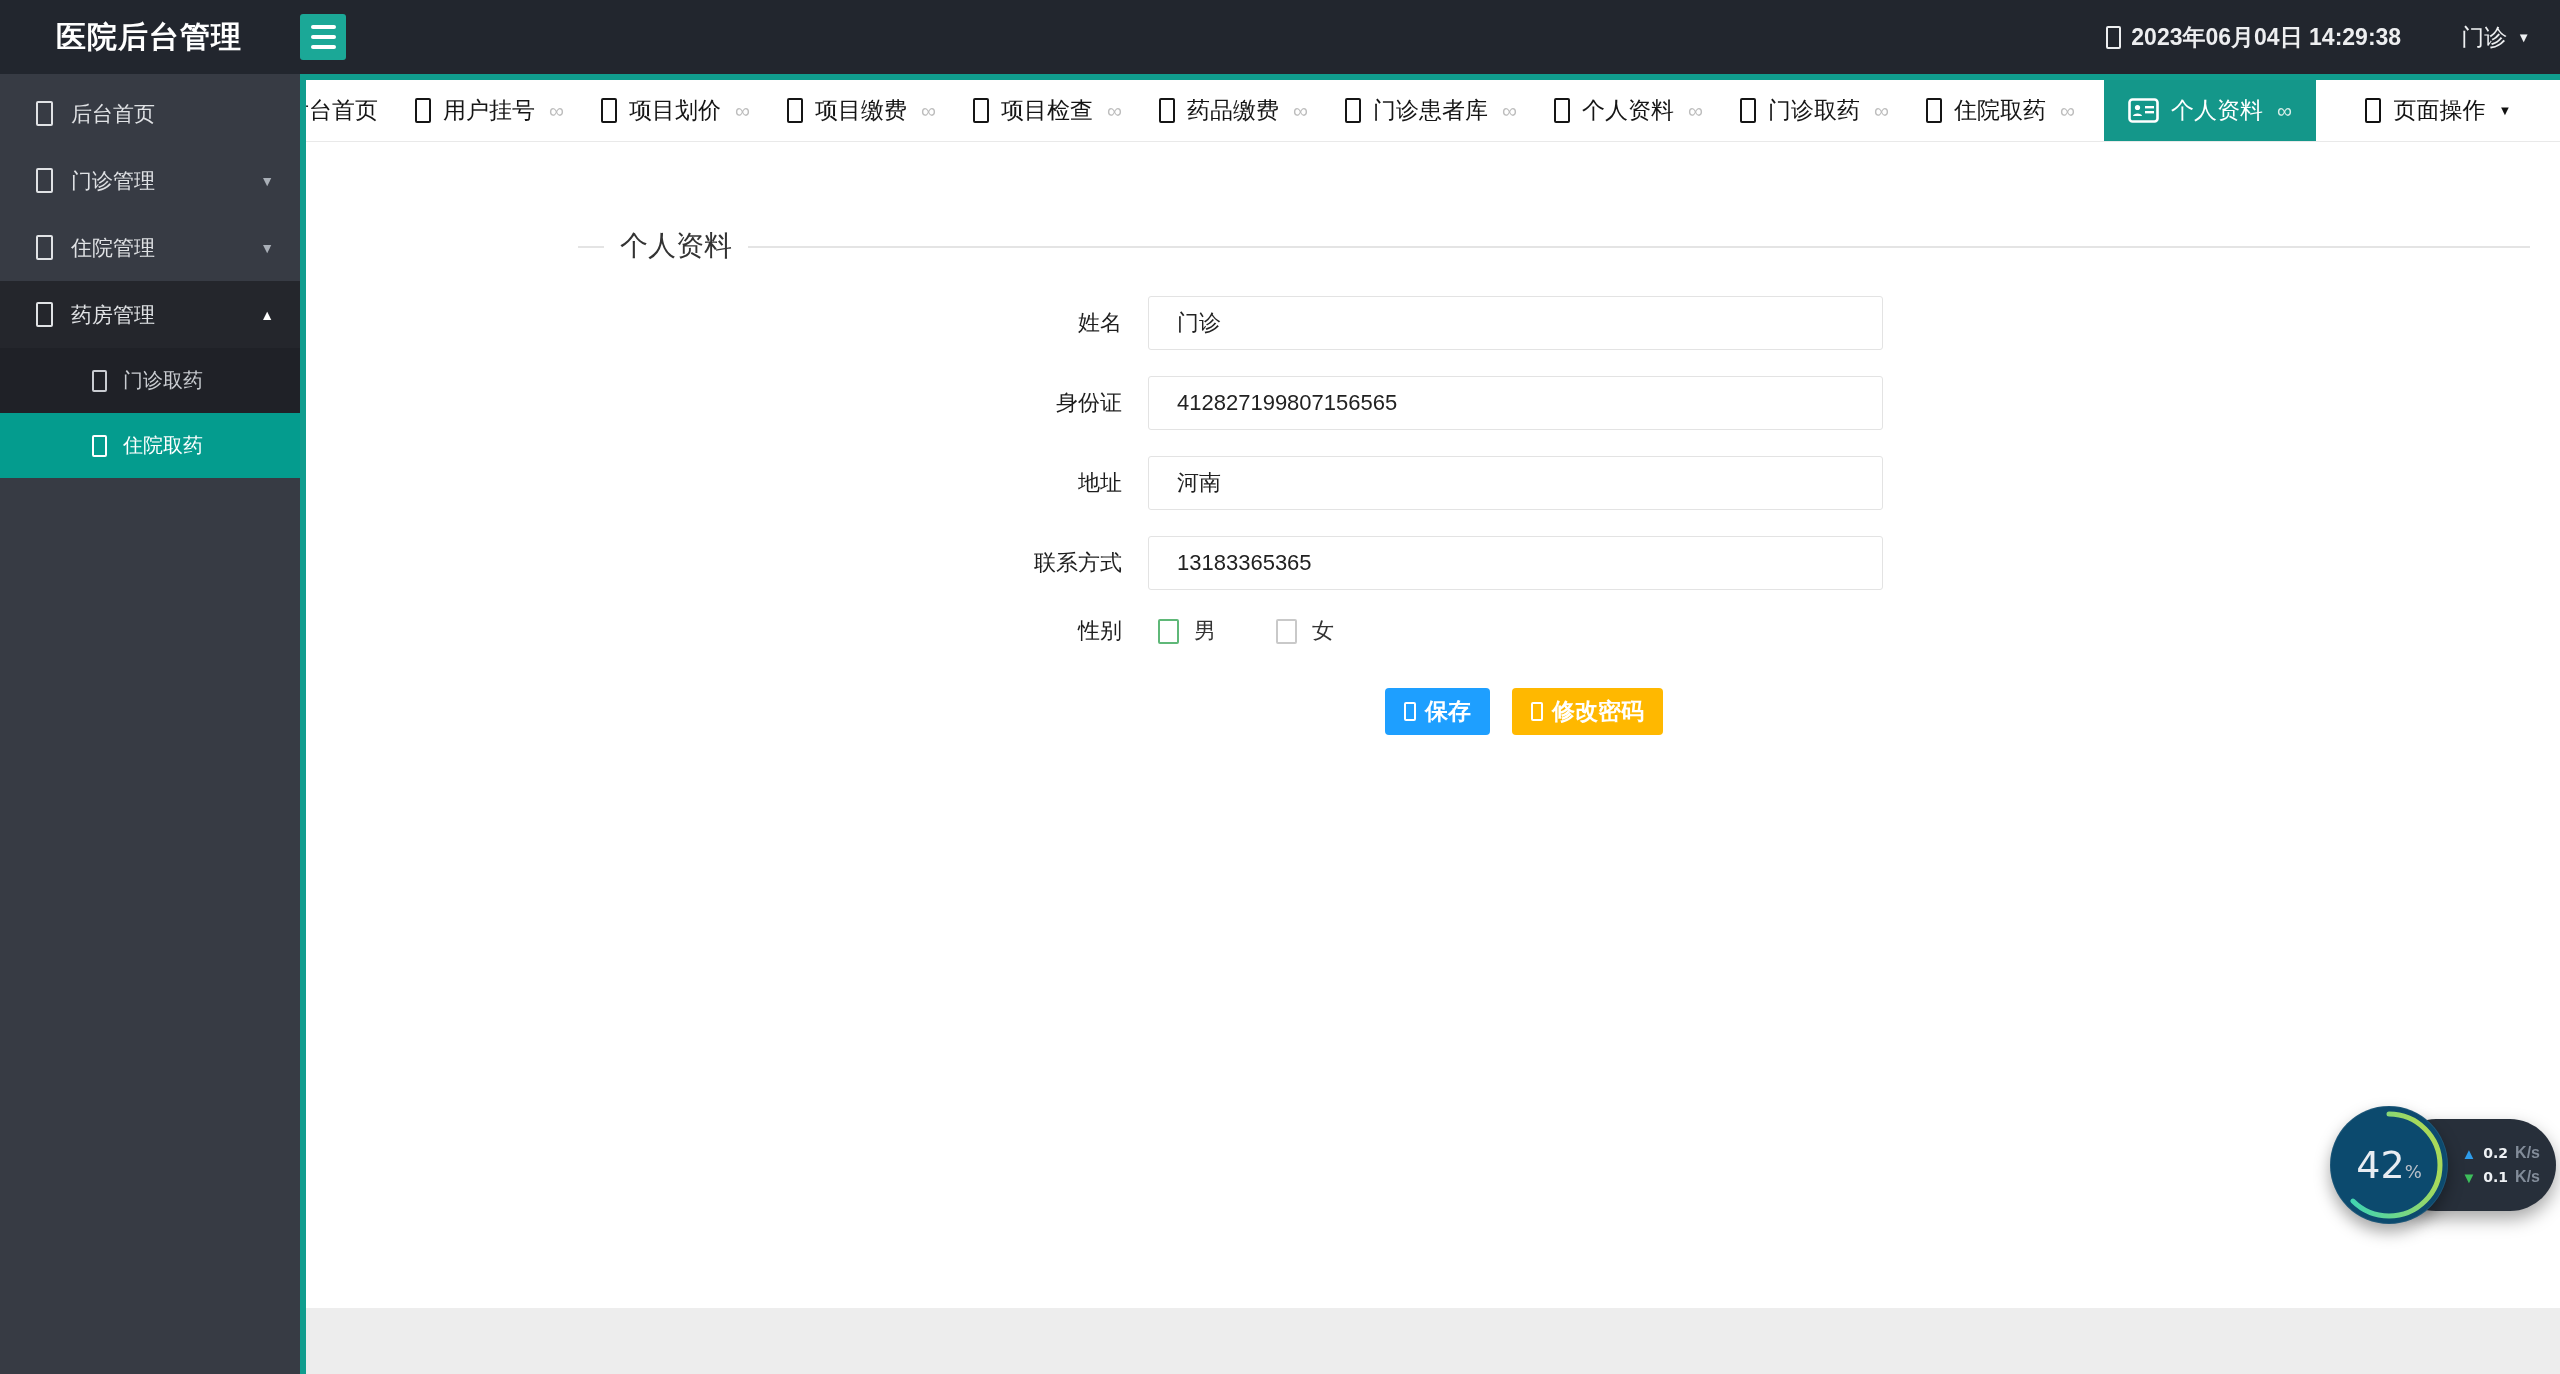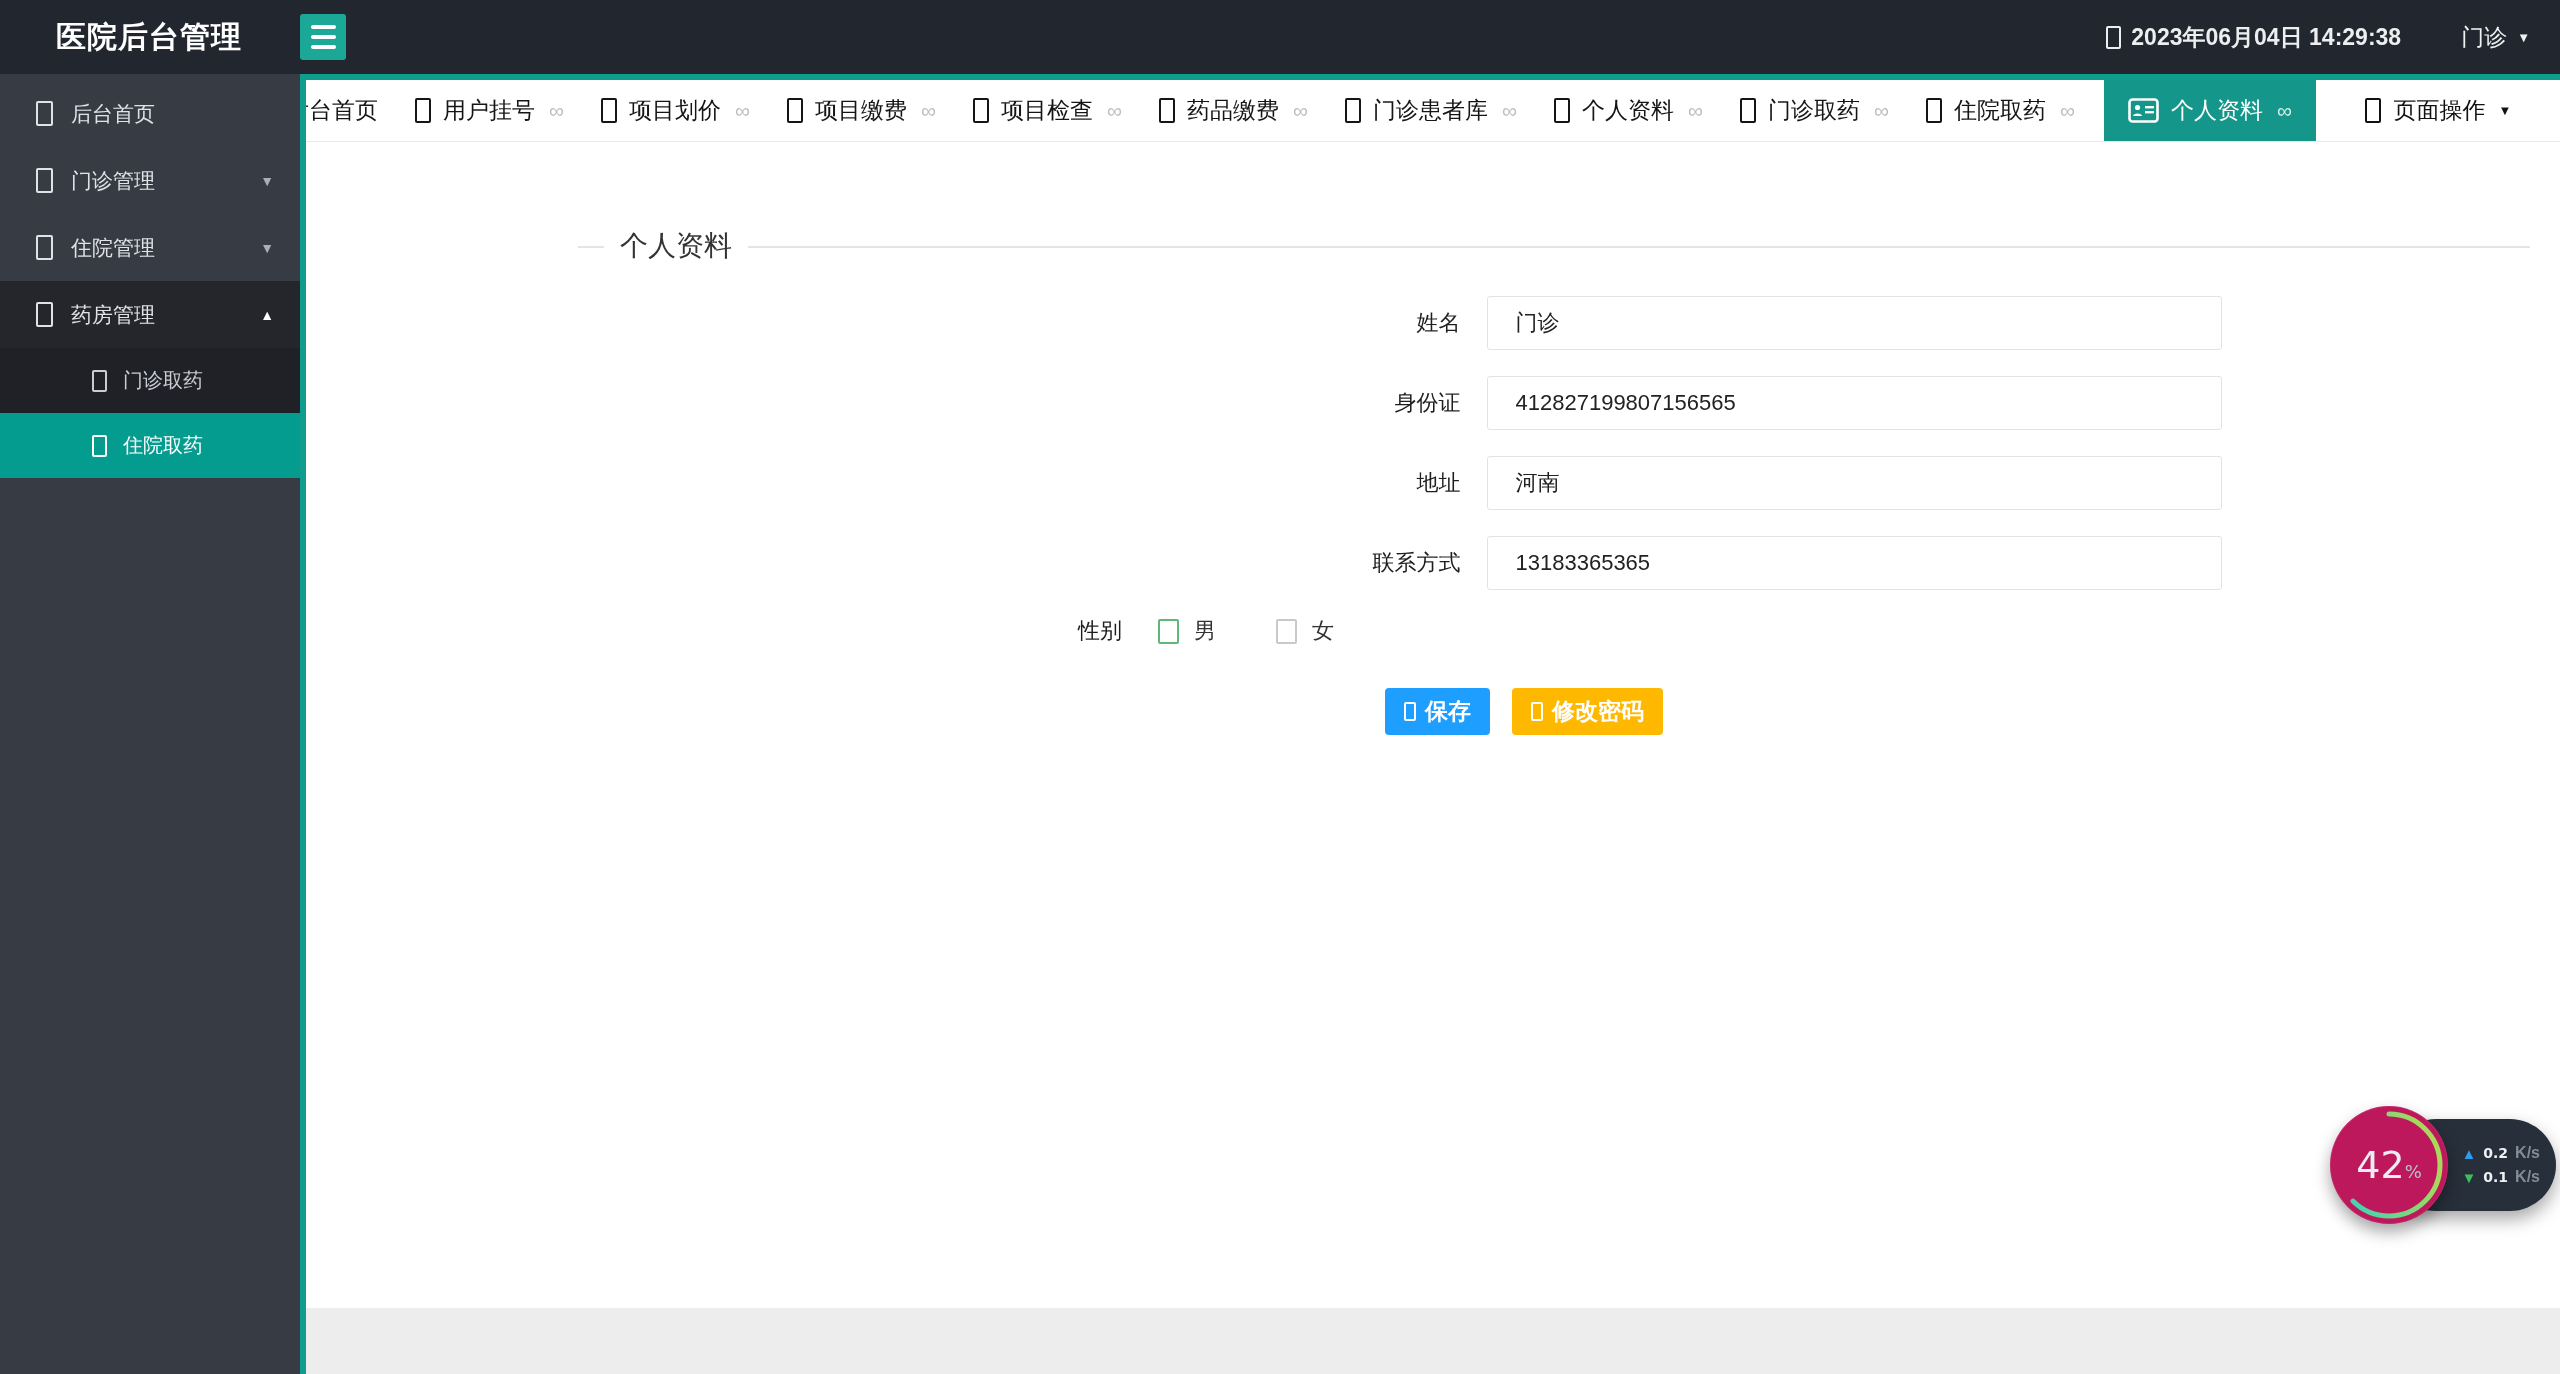--- a/index.html
+++ b/index.html
@@ -62,21 +62,21 @@
   .idcard-icon { width:31px; height:25px; flex:0 0 auto; }
   .page-actions { flex:0 0 244px; display:flex; align-items:center; justify-content:center; gap:13px;
                   font-size:23px; color:#111; cursor:pointer; background:#fff; }
 
   
   .main { flex:1; position:relative; background:#fff; }
   .fieldset { margin:104px 30px 0 272px; border-top:2px solid #e4e4e4; position:relative; }
   .legend { position:absolute; left:26px; top:0; transform:translateY(-54%); background:#fff;
             padding:0 16px; font-size:28px; color:#333; }
   .form { margin-top:48px; }
-  .frow { display:flex; align-items:center; margin-bottom:26px;justify-content:center; }
+  .frow { display:flex; align-items:center; margin-bottom:26px; }
   .flabel { width:816px; text-align:right; font-size:22px; color:#1e1e1e; }
   .finput { margin-left:26px; width:735px; height:54px; border:1px solid #e3e3e3; border-radius:3px;
             padding:0 28px; font-size:22px; color:#222; outline:none; font-family:inherit; }
   .gender-row { height:44px; margin-top:8px; display:flex; align-items:flex-start;gap:10px; }
   .gopt { display:flex; align-items:center; gap:15px; font-size:22px; color:#333; cursor:pointer; }
   .gopt.male { margin-left:26px; }
   .gopt.female { margin-left:50px; }
   .gbox.on { color:var(--radio-green); }
   .gbox.off { color:#c9c9c9; }
   .btn-row { display:flex; gap:22px; margin-top:28px; margin-left:1079px; }
@@ -91,21 +91,21 @@
   .monitor { position:absolute; left:2330px; top:1106px; width:226px; height:118px; z-index:9; }
   .mon-pill { position:absolute; left:60px; top:13px; width:166px; height:92px; border-radius:46px;
               background:#272f3a; box-shadow:0 8px 18px rgba(0,0,0,.35);
               display:flex; flex-direction:column; justify-content:center; gap:8px; padding-right:16px; }
   .mon-row { display:flex; align-items:center; justify-content:flex-end; gap:7px; line-height:1; }
   .arrow-up { color:#2d9ceb; font-size:15px; }
   .arrow-down { color:#3dbe5b; font-size:15px; }
   .mon-num { color:#eff2f5; font-size:14px; font-weight:bold; font-family:"DejaVu Sans",sans-serif; }
   .mon-unit { color:#828c99; font-size:16px; font-weight:bold; }
   .mon-circle { position:absolute; left:0; top:0; width:118px; height:118px; border-radius:50%;
-                background:#be185d; box-shadow:0 8px 16px rgba(0,0,0,.35), inset 0 0 0 1px rgba(255,255,255,.07);
+                background:#0c4a6e; box-shadow:0 8px 16px rgba(0,0,0,.35), inset 0 0 0 1px rgba(255,255,255,.07);
                 display:flex; align-items:center; justify-content:center; cursor:pointer; }
   .mon-circle svg { position:absolute; left:0; top:0; }
   .mon-pct { color:#e9edf2; font-size:38px; font-family:"DejaVu Sans",sans-serif; display:flex; align-items:baseline; }
   .mon-pct .pct-sign { font-size:18px; color:#b9c0c9; }
 </style>
 </head>
 <body style="--accent: #109d8e; --accent-dark: #049c8e; --header-bg: #22262e; --sidebar-bg: #373b44; --save-blue: #1e9fff; --warn-orange: #ffb800; --radio-green: #5fb878;">
 
 <div class="header">
   <div class="app-title">医院后台管理</div>

